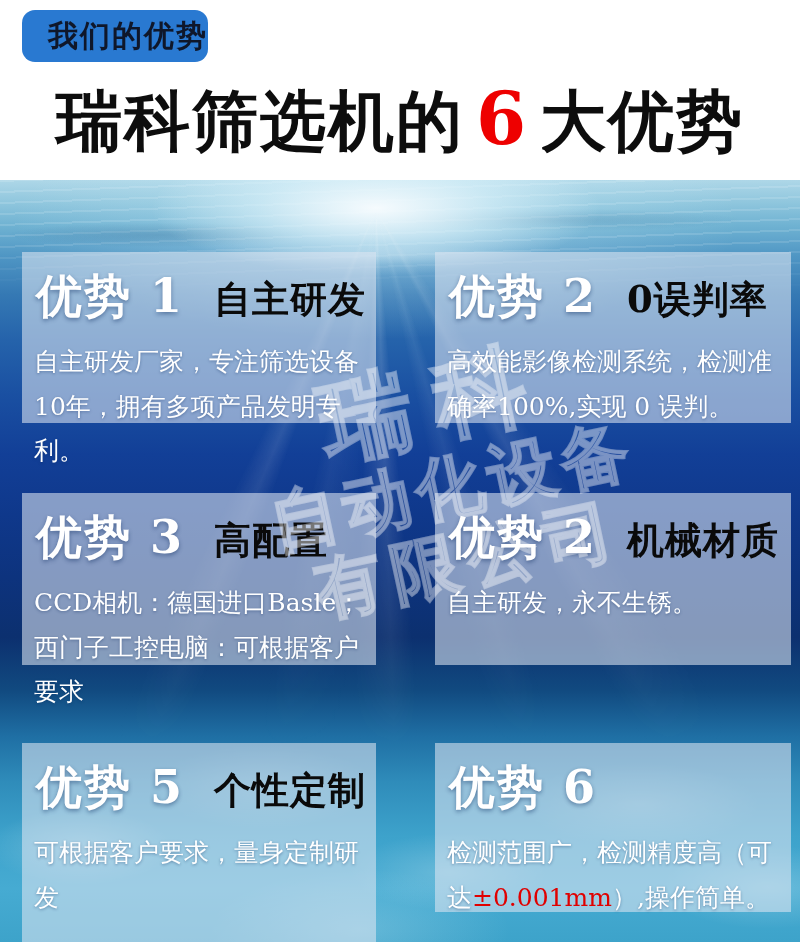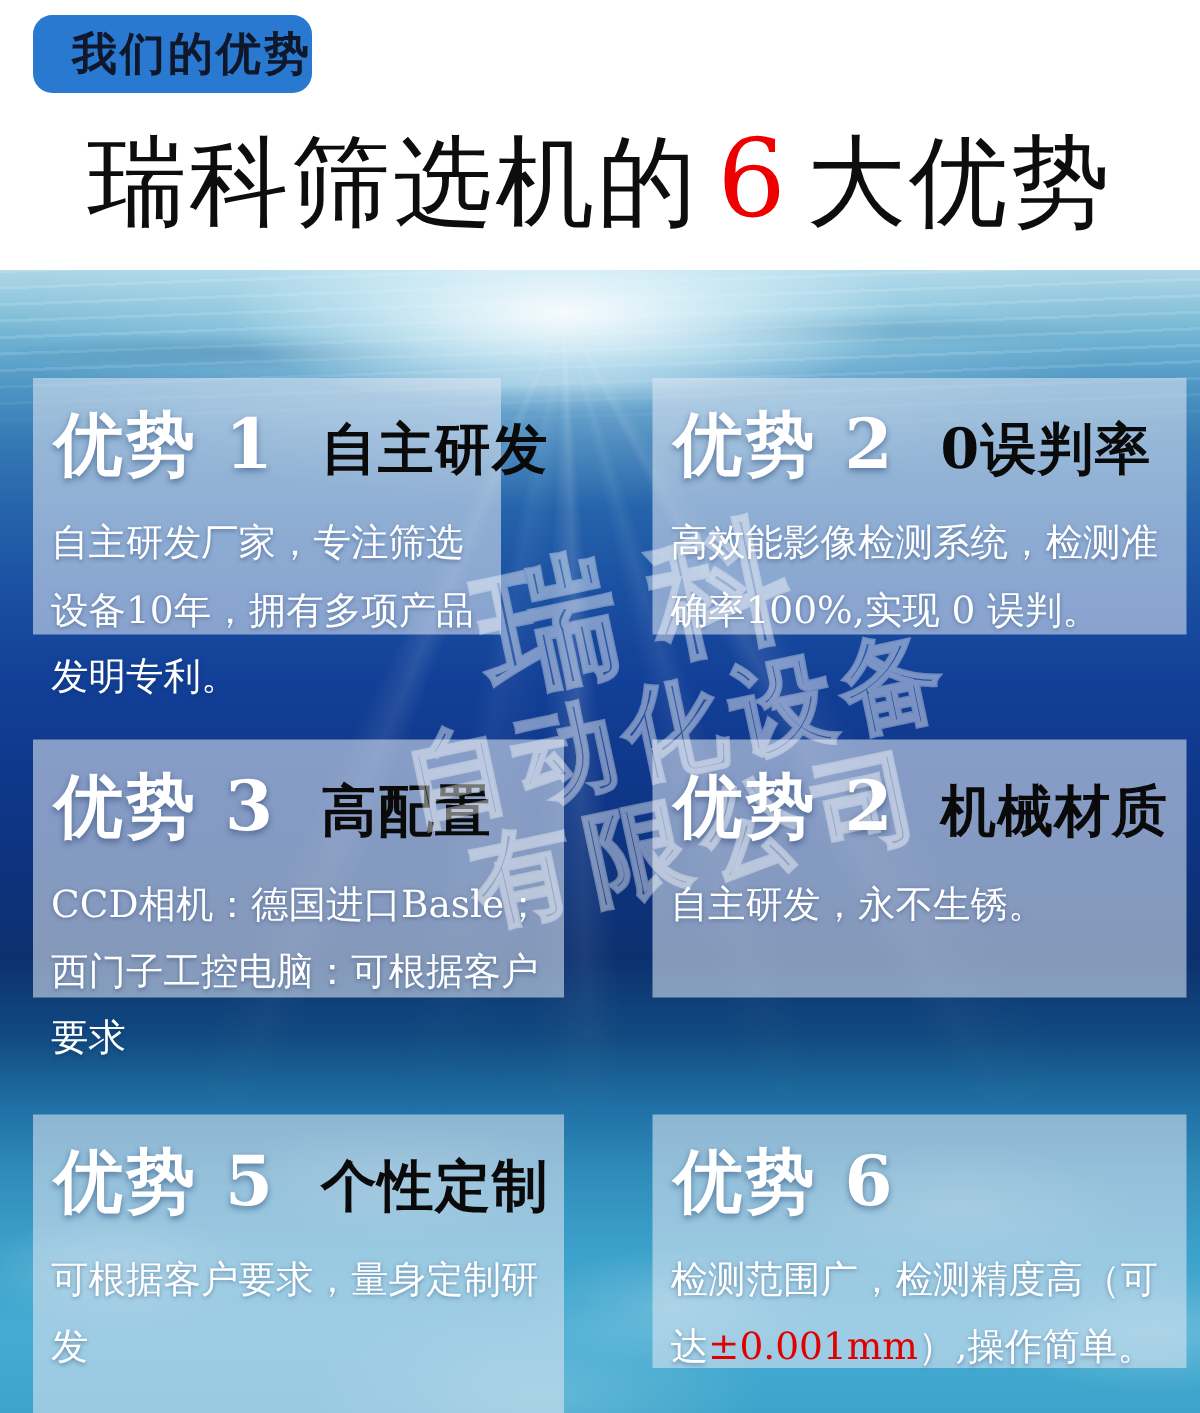--- a/index.html
+++ b/index.html
@@ -10,21 +10,21 @@
   .badge {
     position:absolute; left:12px; top:10px; width:186px; height:52px;
     background:#2979d1; border-radius:13px;
     display:flex; align-items:center; justify-content:flex-end;
     color:#0f172a; font-size:30px; font-weight:bold; letter-spacing:2px;
     font-family:"DejaVu Sans","Liberation Sans",sans-serif;
     margin-left:10px;
   }
   .title {
     position:absolute; left:0; top:74px; width:800px; text-align:center;
-    font-size:66px; font-weight:400; color:#0d0d0d; letter-spacing:2px;
+    font-size:66px; font-weight:700; color:#0d0d0d; letter-spacing:2px;
     line-height:1.25; white-space:nowrap;
   }
   .title .hl { color:#ee0000; font-size:72px; margin:0 12px; }
 
   
   .bg { position:absolute; left:0; top:180px; width:800px; height:762px; overflow:hidden; }
   .bg-base { position:absolute; inset:0;
     background:linear-gradient(180deg,
       #aed7e8 0%, #8fc6dd 3%, #6fb2d2 6%, #4f96c4 10%, #3579b4 15%,
       #2563ab 21%, #1a50a2 28%, #123f97 36%, #0f388b 44%, #0d337e 52%,
@@ -74,21 +74,21 @@
     -webkit-text-stroke:2px rgba(255,255,255,0.38);
     pointer-events:none; line-height:1.05;
   }
   .watermark .l1 { font-size:92px; letter-spacing:24px; }
   .watermark .l2 { font-size:68px; letter-spacing:6px; margin-top:2px; }
   .watermark .l3 { font-size:68px; letter-spacing:10px; margin-top:4px; }
 
   
   .card { position:absolute; box-sizing:border-box; z-index:2;
     background:rgba(220,229,242,0.58); padding:12px 12px 10px 12px; }
-  .c1 { left:22px;  top:252px; width:312px; height:171px; }
+  .c1 { left:22px;  top:252px; width:354px; height:171px; }
   .c2 { left:435px; top:252px; width:356px; height:171px; }
   .c3 { left:22px;  top:493px; width:354px; height:172px; }
   .c4 { left:435px; top:493px; width:356px; height:172px; }
   .c5 { left:22px;  top:743px; width:354px; height:201px; }
   .c6 { left:435px; top:743px; width:356px; height:169px; }
 
   .card-head { display:flex; align-items:baseline; margin:2px 0 12px 2px; }
   .card-label { font-size:46px; font-weight:bold; color:#ffffff; letter-spacing:2px;
     text-shadow:0 2px 4px rgba(10,40,90,0.45); white-space:nowrap; }
   .card-subtitle { font-size:37px; font-weight:bold; color:#0a0a0a; margin-left:30px;

